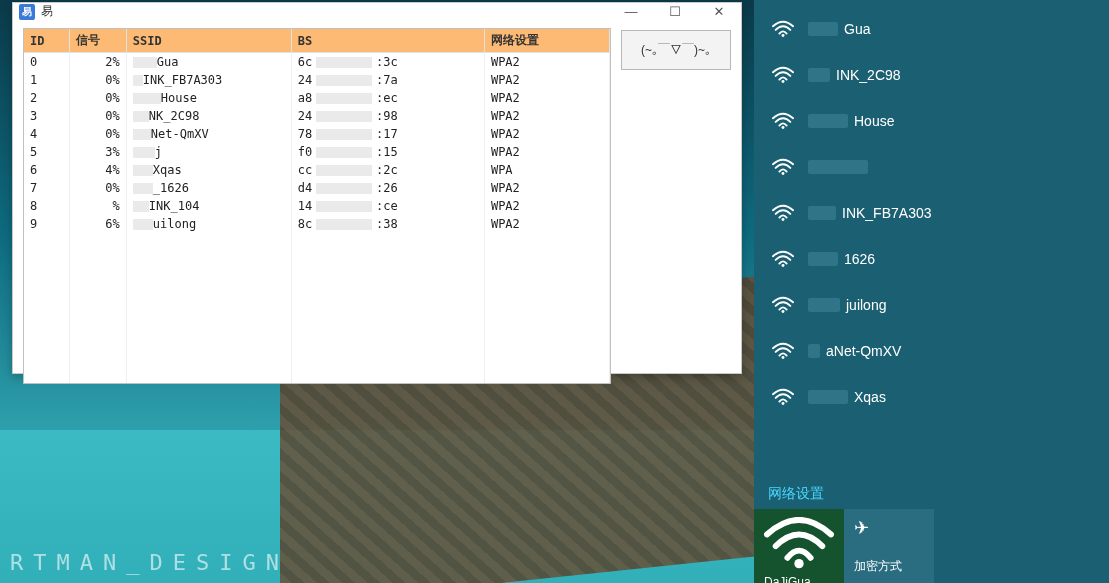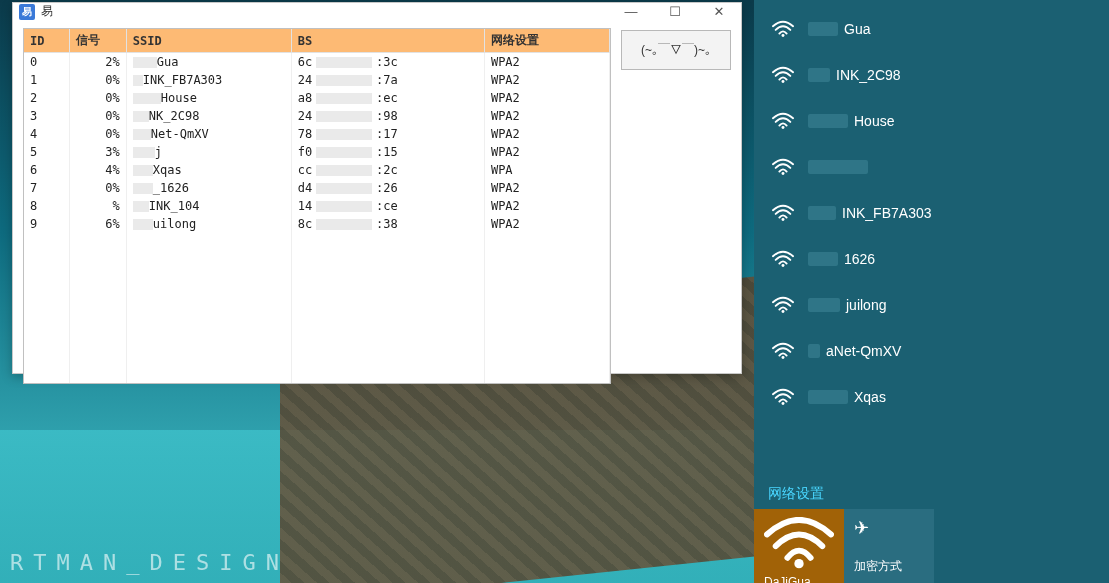--- a/index.html
+++ b/index.html
@@ -77,21 +77,21 @@
   .netmask{ display:inline-block; height:14px; background:#2f7587; border-radius:2px;}
   .settings-label{
     font-size:14px; color:#49d6ff; padding:2px 14px 6px;
   }
   .tiles{ display:flex; height:74px;}
   .tile{
     width:90px; display:flex; flex-direction:column; justify-content:space-between;
     padding:8px 10px; font-size:12px;
   }
   .tile .tico{font-size:18px;}
-  .tile.active{ background:#a16207;}
+  .tile.active{ background:#14532d;}
   .tile.inactive{ background:#2a6d80;}
 </style>
 </head>
 <body>
 
 <div class="bg-water"></div>
 <div class="bg-wood"></div>
 <div class="watermark">RTMAN_DESIGN</div>
 <div class="topcorner">Win截图专用</div>
 

